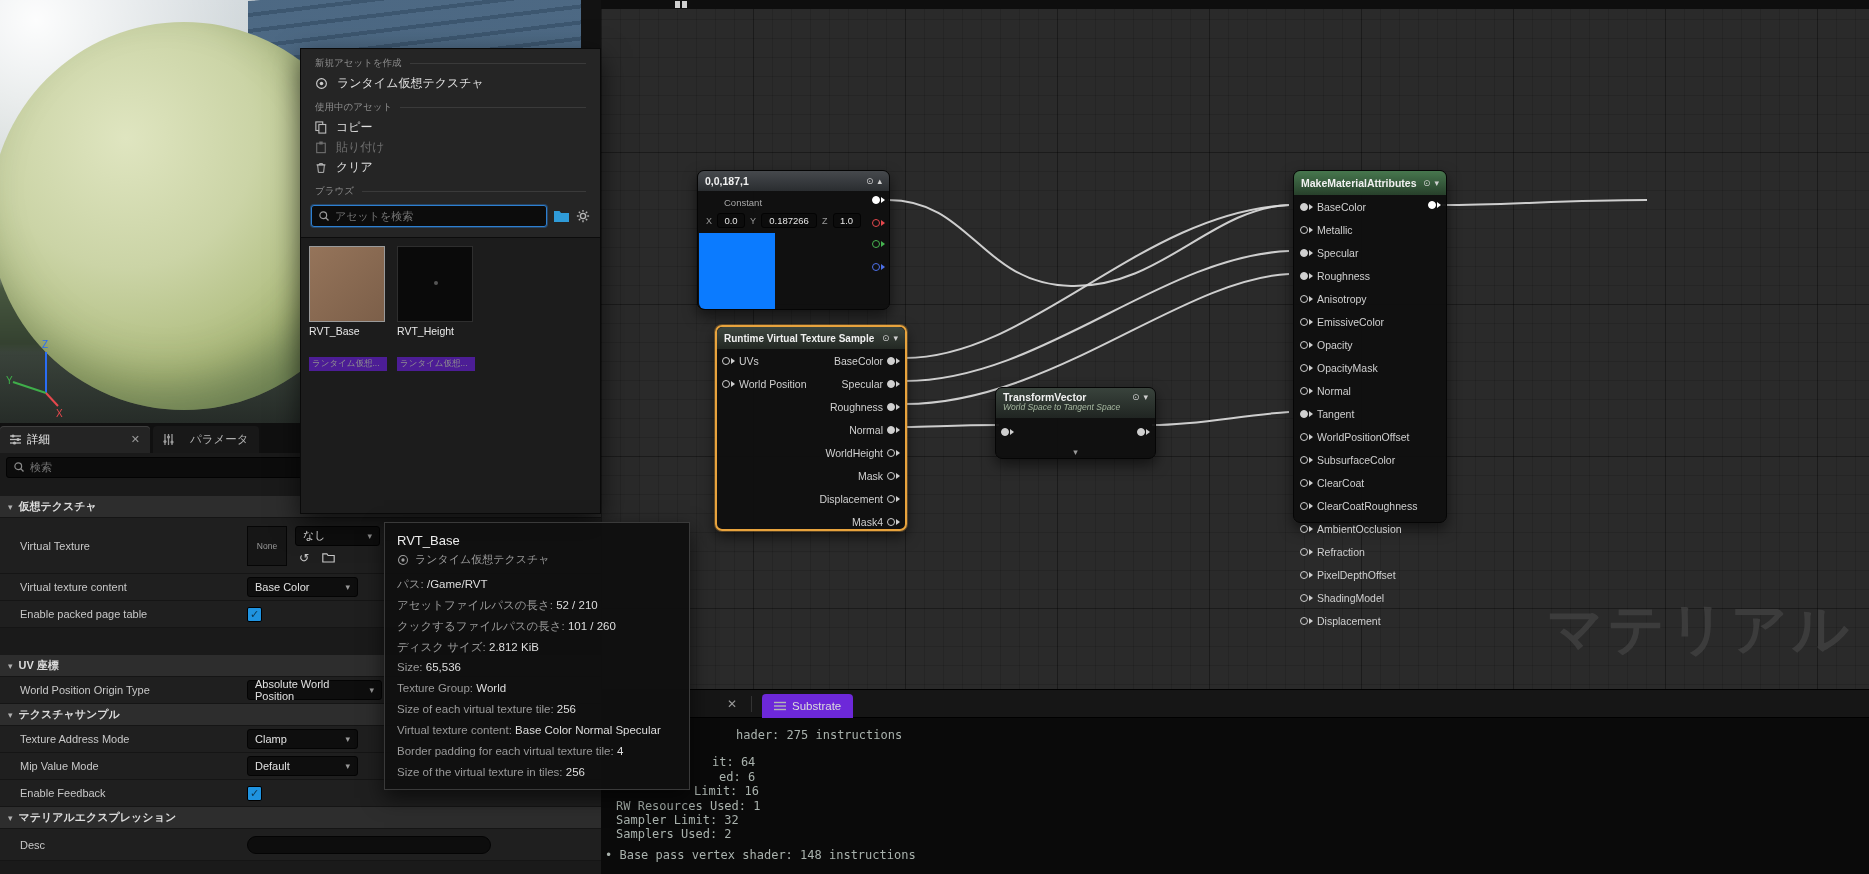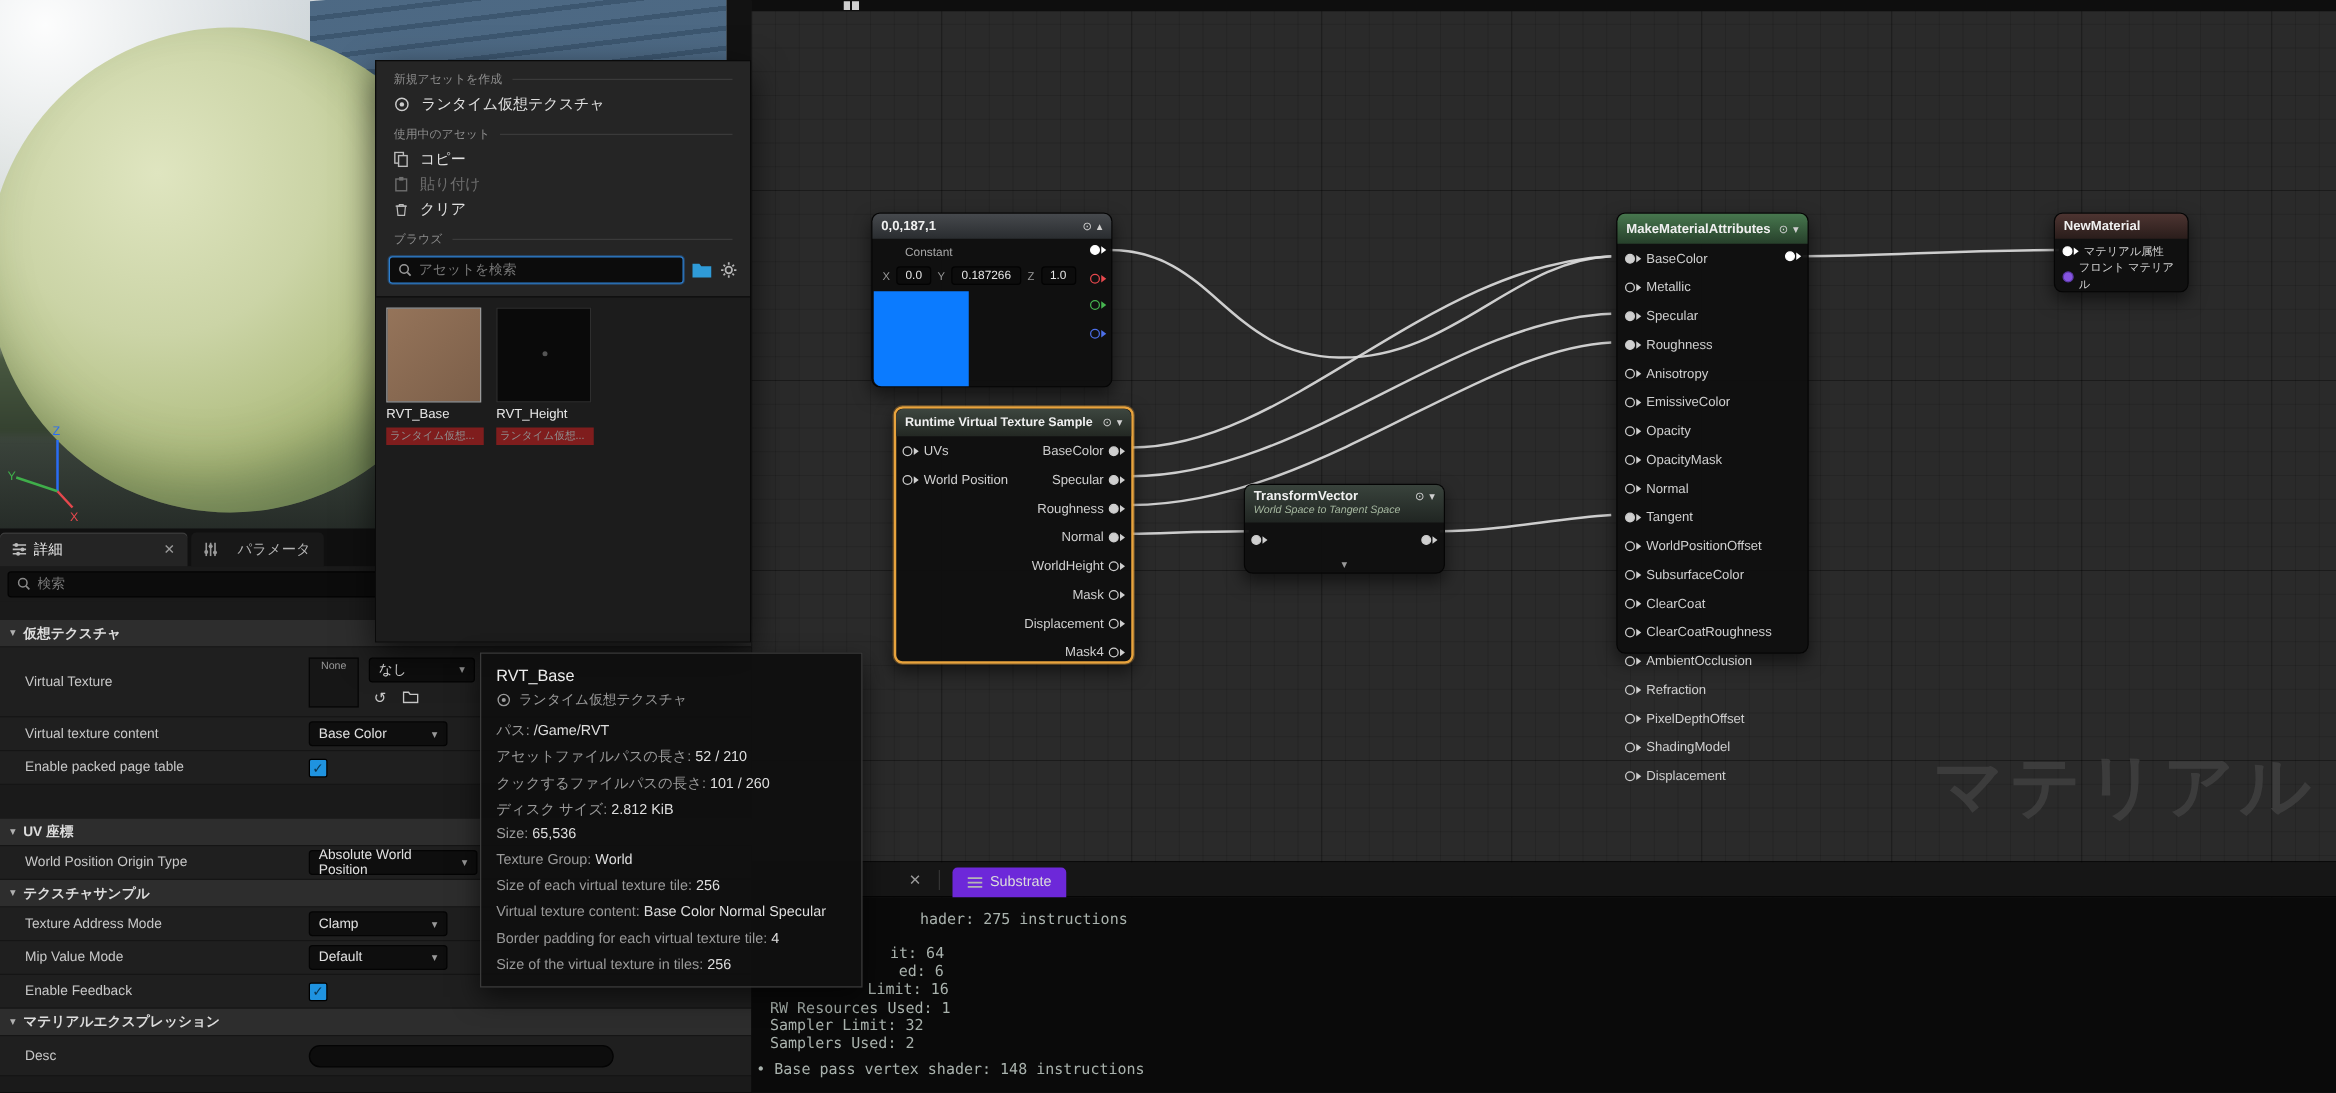--- a/index.html
+++ b/index.html
@@ -121,21 +121,21 @@
     display:flex; align-items:center; }
   .rlabel { position:absolute; left:20px; font-size:11px; color:#c8c8c8; }
   .rval { position:absolute; left:247px; display:flex; align-items:center; gap:8px; }
   .combo { height:20px; background:#0e0e0e; border:1px solid #040404; border-radius:3px; color:#e0e0e0;
     font-size:11px; display:flex; align-items:center; padding:0 7px; gap:6px; }
   .combo .chev { margin-left:auto; color:#9a9a9a; font-size:9px; }
   .chk { width:15px; height:15px; background:#0d0d0d; border:1px solid #000; border-radius:2px;
     display:flex; align-items:center; justify-content:center; color:transparent; font-size:11px; }
   .chk.on { background:#1f93e0; color:#0b3550; font-weight:bold; }
   .thumb { width:40px; height:40px; background:#161616; border:1px solid #060606; display:flex;
-    align-items:flex-start; justify-content:center; font-size:8.5px; color:#9a9a9a; }
+    align-items:center; justify-content:center; font-size:8.5px; color:#9a9a9a; }
   .vt-col { display:flex; flex-direction:column; gap:4px; }
   .mini-btns { display:flex; gap:6px; }
   .mini { width:18px; height:16px; display:flex; align-items:center; justify-content:center; color:#c8c8c8; font-size:12px; }
   .txt { height:18px; width:244px; background:#0d0d0d; border:1px solid #040404; border-radius:9px;
     color:#dcdcdc; font-size:11px; padding:0 8px; outline:none; font-family:inherit; }
 
   
   .menu { position:absolute; left:300px; top:48px; width:301px; height:466px; background:#252525;
     border:1px solid #0a0a0a; box-shadow:0 10px 26px rgba(0,0,0,.65); z-index:40; }
   .msec { display:flex; align-items:center; gap:8px; padding:8px 14px 3px 14px; }
@@ -144,21 +144,21 @@
   .mitem { display:flex; align-items:center; gap:9px; height:20px; padding:0 14px; font-size:12px; color:#e0e0e0; }
   .mitem.dis { color:#6f6f6f; }
   .msearch { display:flex; align-items:center; gap:6px; padding:4px 10px 6px 10px; }
   .msearch .sinput { border:1px solid #2d7fd0; box-shadow:0 0 0 1px rgba(45,127,208,.35); height:22px; }
   .browser { position:absolute; left:0; top:188px; width:299px; height:276px; background:#1c1c1c;
     border-top:1px solid #0c0c0c; padding:8px; display:flex; gap:10px; align-items:flex-start; }
   .tile { width:78px; }
   .tile .tthumb { width:76px; height:76px; border:1px solid #2e2e2e; }
   .tile.sel .tthumb { border:1px solid #9a9a9a; }
   .tile .tname { font-size:10.5px; color:#e8e8e8; margin-top:3px; }
-  .tile .tcap { font-size:8.5px; color:#8f8f8f; background:#7f1d1d; margin-top:5px; padding:1px 3px;
+  .tile .tcap { font-size:8.5px; color:#8f8f8f; background:#4c1d95; margin-top:20px; padding:1px 3px;
     white-space:nowrap; overflow:hidden; }
   .thumb-base { background:linear-gradient(135deg,#95745a,#7c5f49); }
   .thumb-height { background:#0a0a0a; position:relative; }
   .thumb-height::after { content:""; position:absolute; left:36px; top:34px; width:4px; height:4px;
     border-radius:50%; background:#555; }
 
   
   .tip { position:absolute; left:384px; top:522px; width:306px; height:268px; background:rgba(15,15,15,.97);
     border:1px solid #3a3a3a; z-index:60; padding:10px 12px; box-shadow:0 8px 20px rgba(0,0,0,.6); }
   .tip-title { font-size:13px; color:#ececec; }
@@ -490,36 +490,20 @@
         </div>
       <div class="prow">
           <span class="pin">
             <i></i>
             <b></b>
           </span>
           <span class="pl">Displacement</span>
         </div>
     </div>
 
-    <div class="node newmat">
-      <div class="nhead">
-        <span>NewMaterial</span>
-      </div>
-      <div class="nm-row">
-          <span class="pin filled" style="color:#fff">
-            <i></i>
-            <b></b>
-          </span>
-          <span class="pl">マテリアル属性</span>
-        </div>
-      <div class="nm-row">
-          <span class="sub-dot"></span>
-          <span class="pl">フロント マテリアル</span>
-        </div>
-    </div>
 
     <div class="watermark">マテリアル</div>
   </div>
 
   <div class="stats">
     <div class="stats-tabs">
       <span class="stats-close">✕</span>
       <span class="stats-sep"></span>
       <div class="stats-tab">
         <svg class="ic" width="12" height="10" viewBox="0 0 12 10">

